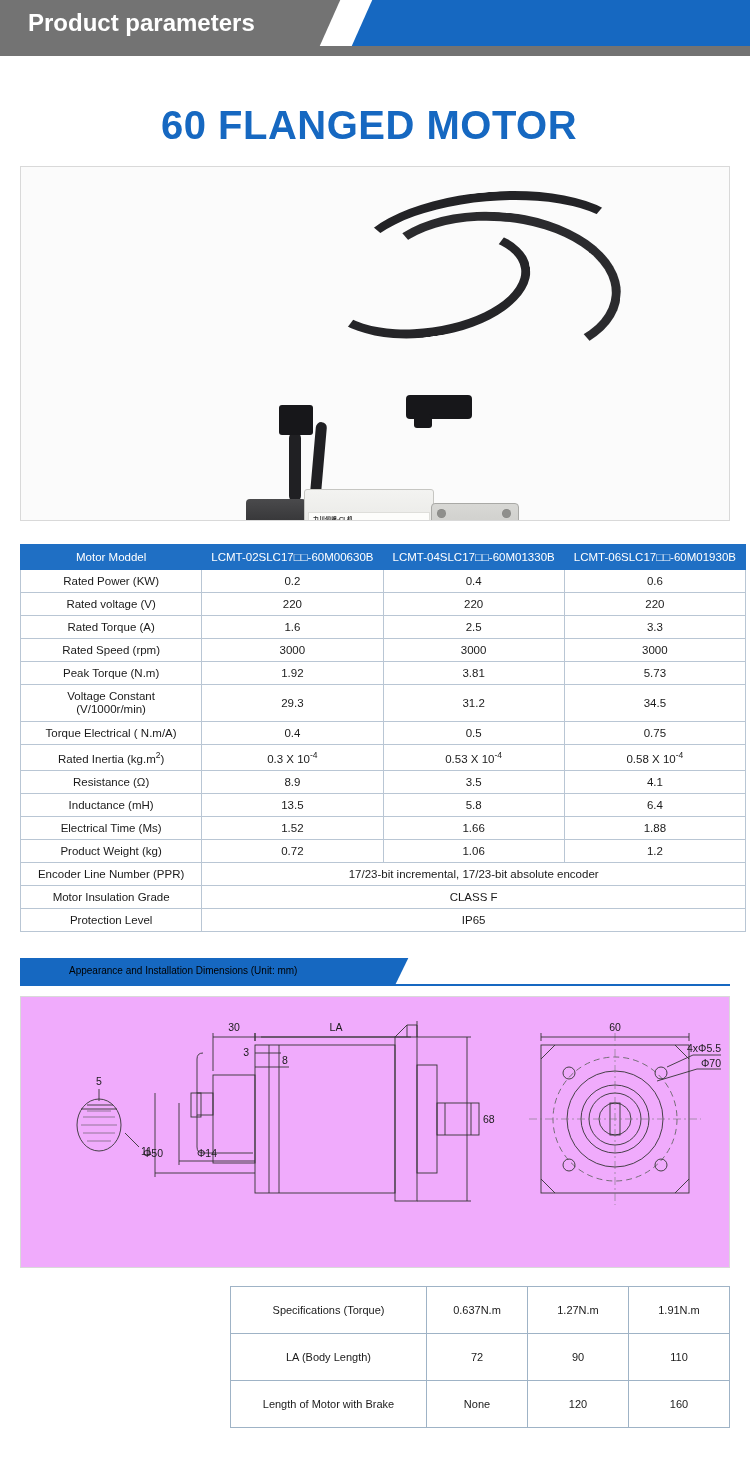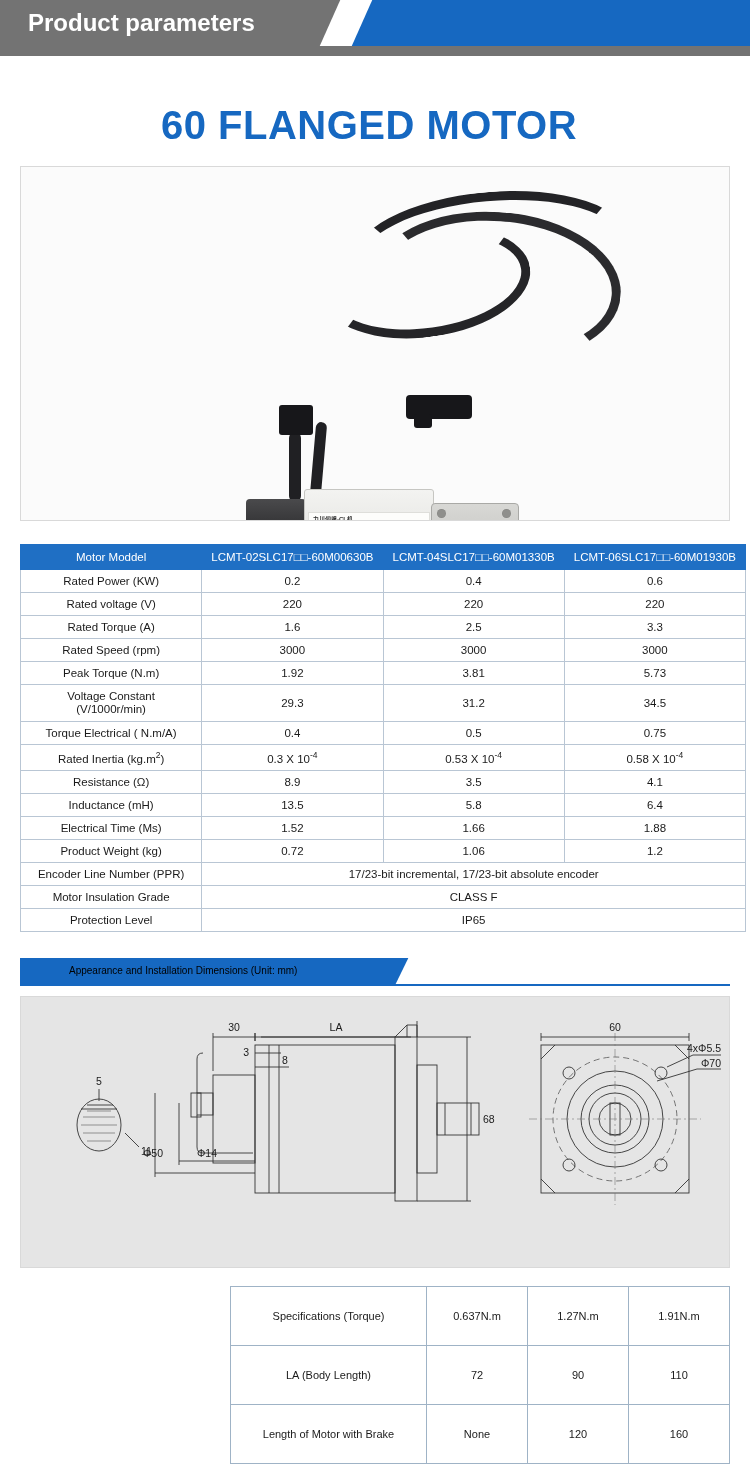--- a/index.html
+++ b/index.html
@@ -198,38 +198,38 @@
     font-size: 10px;
     z-index: 3;
     margin-left: 35px;
   }
 
   
   .drawing-frame {
     margin: 10px 20px 0 20px;
     border: 1px solid #d9d9d9;
     height: 272px;
-    background: #e5e5e5;
+    background: #f0abfc;
     position: relative;
   }
 
   
   .bottom-table-wrap {
     margin: 18px 20px 0 230px;
   }
   table.bottom {
     width: 100%;
     border-collapse: collapse;
     font-size: 11px;
     table-layout: fixed;
   }
   table.bottom td {
     border: 1px solid #9fb3c6;
     text-align: center;
-    padding: 23px 2px;
+    padding: 17px 2px;
     margin-left: 44px;
   }
   table.bottom td:first-child { width: 196px; }
   .pad-bottom { height: 30px; }
 </style>
 </head>
 <body>
 
 <div class="banner">
   <div class="banner-skew"></div>

